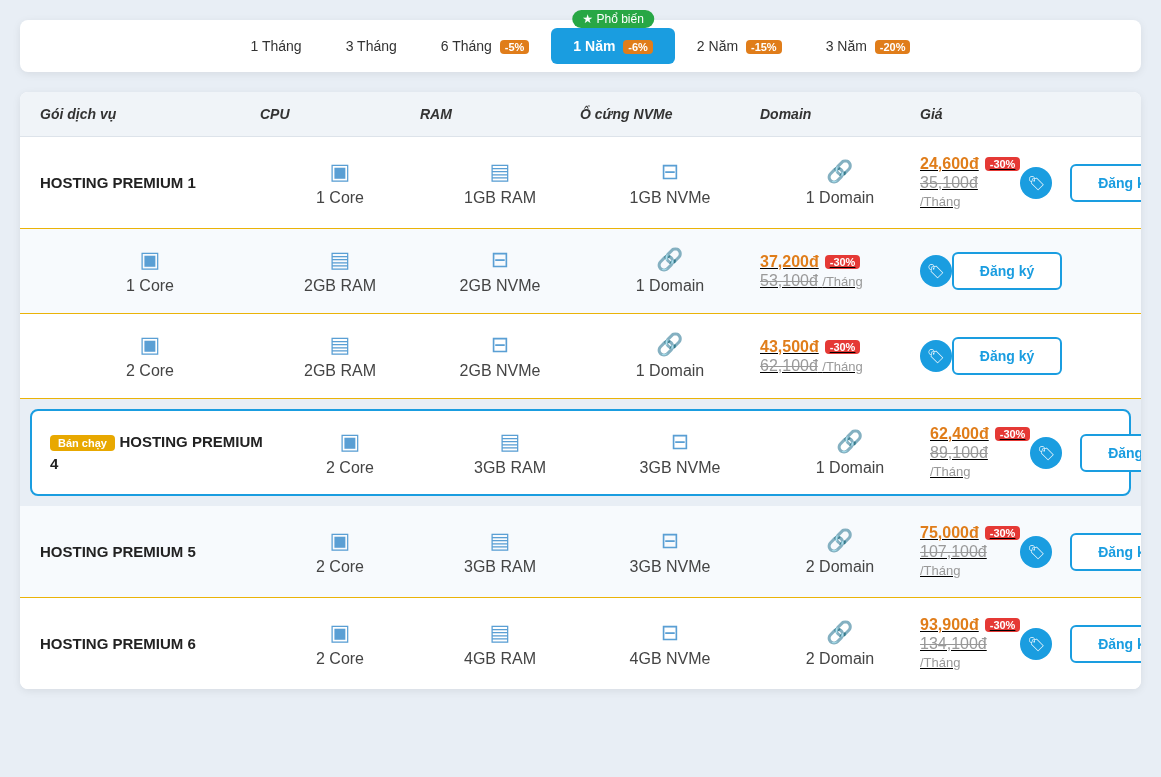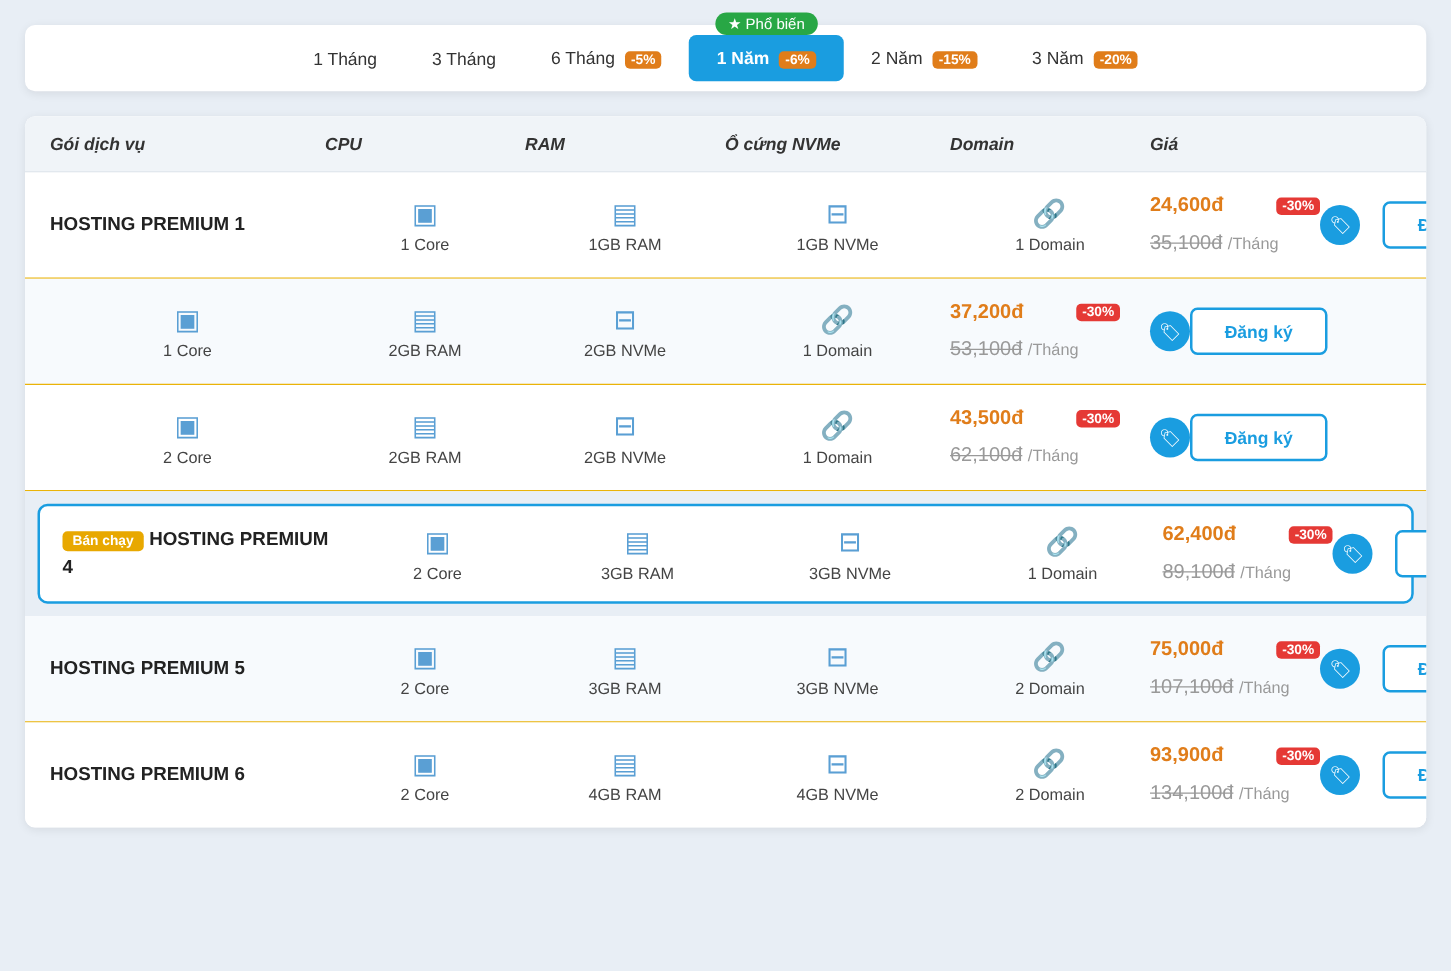--- a/index.html
+++ b/index.html
@@ -147,29 +147,30 @@
       align-items: center;
       gap: 4px;
     }
 
     .spec-icon {
       font-size: 22px;
       color: #5a9fd4;
     }
 
     .spec-text {
-      font-size: 13px;
+      font-size: 16px;
       color: #444;
       text-align: center;
     }
 
     .price-cell {
       display: flex;
       flex-direction: column;
-      gap: 12px;
+      gap: 1px;
+      text-decoration: underline;
     }
 
     .price-main {
       display: flex;
       align-items: center;
       gap: 6px;
     }
 
     .price-value {
       font-size: 16px;
@@ -177,21 +178,20 @@
       color: #e07d1a;
     }
 
     .discount-badge {
       background: #e53935;
       color: white;
       border-radius: 4px;
       font-size: 11px;
       padding: 1px 5px;
       font-weight: bold;
-      margin-left: 36px;
     }
 
     .price-original {
       font-size: 16px;
       color: #999;
       text-decoration: line-through;
     }
 
     .price-period {
       font-size: 13px;

